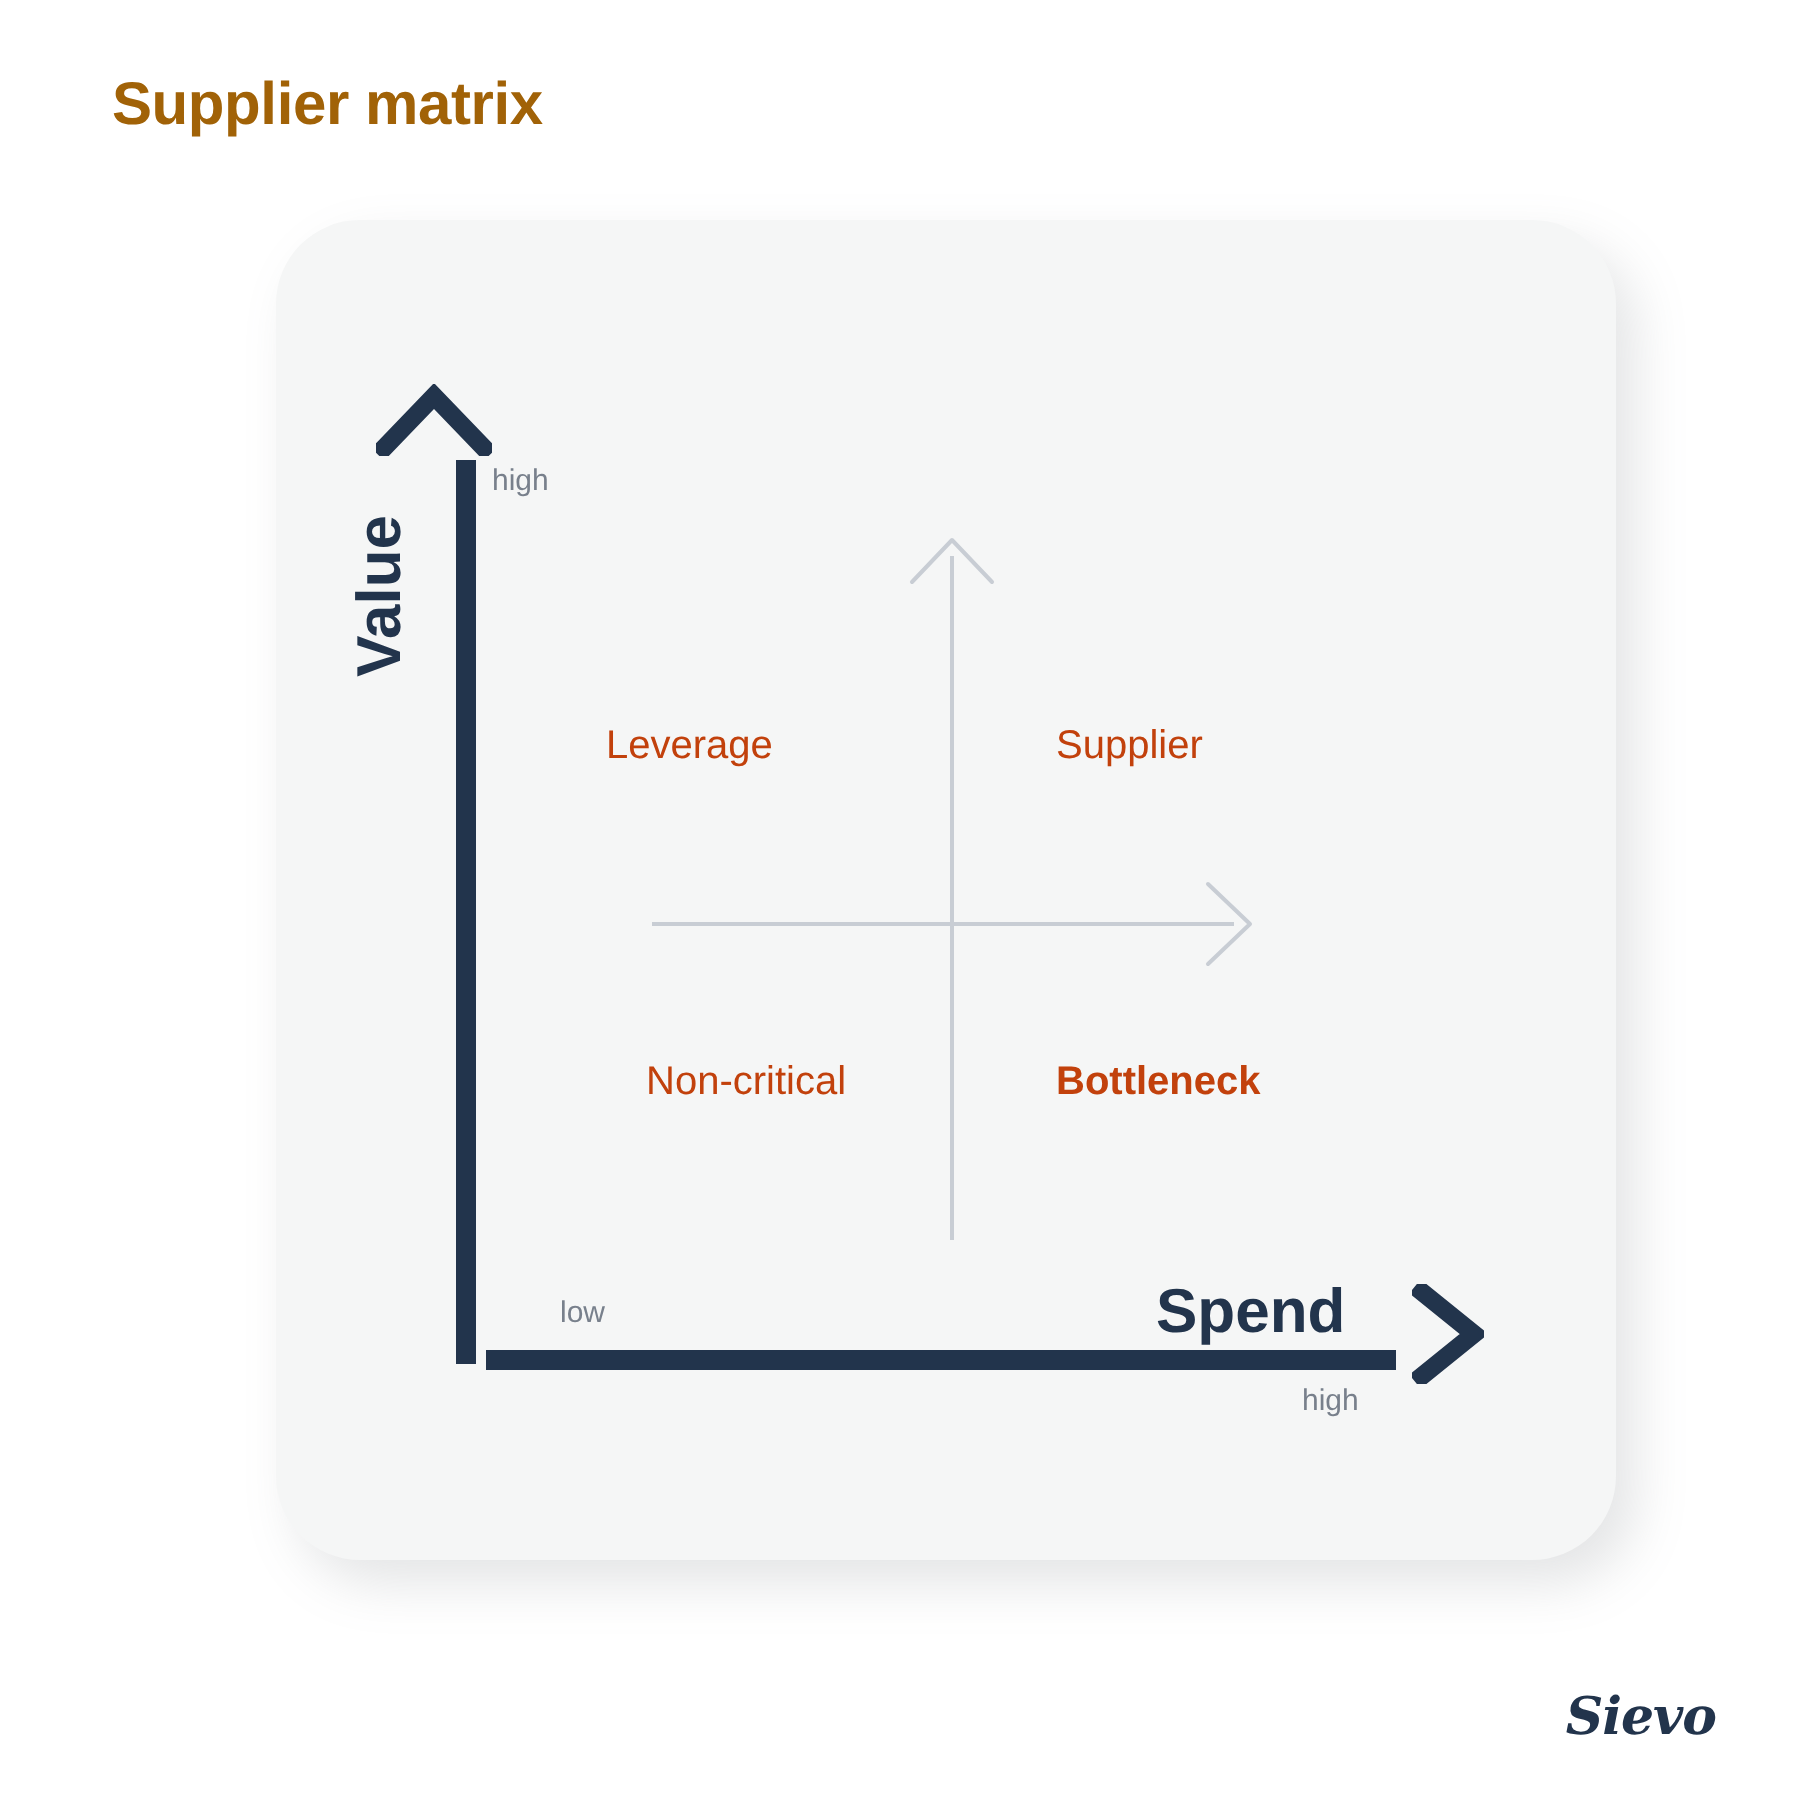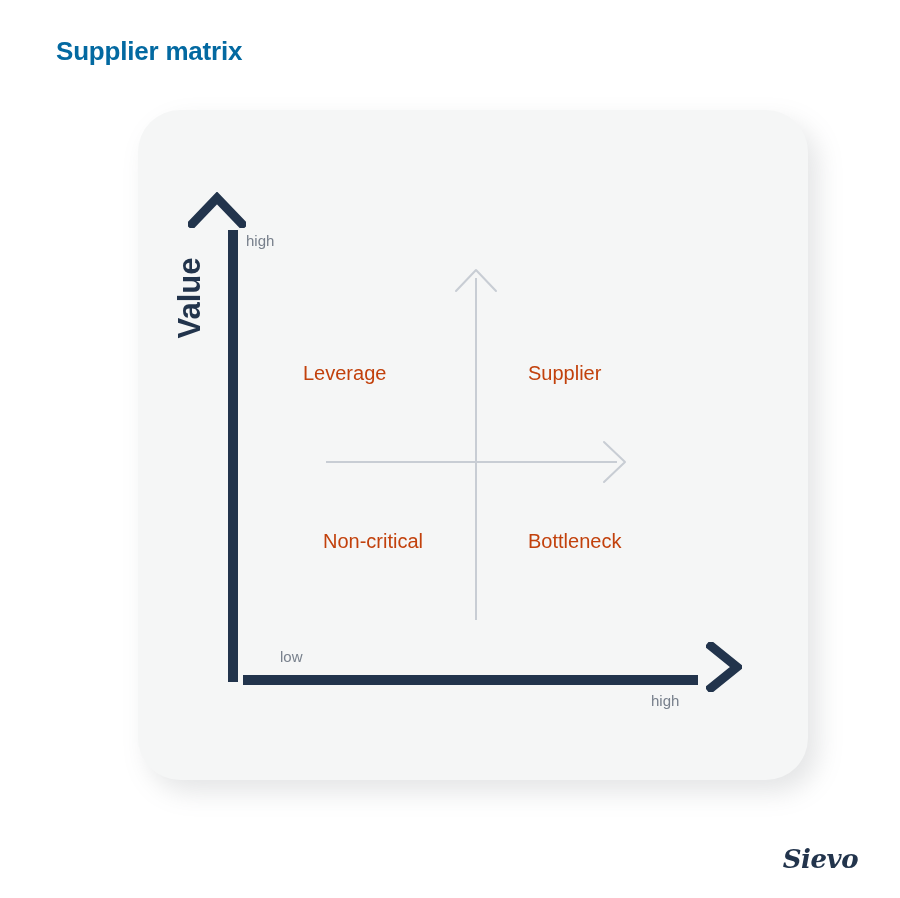--- a/index.html
+++ b/index.html
@@ -13,23 +13,23 @@
     font-family: "Liberation Sans", sans-serif;
     overflow: hidden;
     position: relative;
   }
 
   
   .page-title {
     position: absolute;
     left: 56px;
     top: 36px;
-    font-size: 26px;
+    font-size: 30px;
     font-weight: bold;
-    color: #0369a1;
+    color: #a16207;
     letter-spacing: -0.2px;
     white-space: nowrap;
   }
 
   
   .matrix-card {
     position: absolute;
     left: 138px;
     top: 110px;
     width: 670px;
@@ -52,21 +52,21 @@
   
   .quad-label {
     position: absolute;
     font-size: 20px;
     color: #c2410c;
     white-space: nowrap;
   }
   .quad-leverage    { left: 165px; top: 252px; }
   .quad-strategic   { left: 390px; top: 252px; }
   .quad-noncritical { left: 165px; top: 420px; margin-left: 20px; }
-  .quad-bottleneck  { left: 390px; top: 420px; }
+  .quad-bottleneck  { left: 390px; top: 420px; font-weight: bold; }
 
   
   .axis-v-bar {
     position: absolute;
     left: 90px;
     top: 120px;
     width: 10px;
     height: 452px;
     background: #22344c;
   }
@@ -164,20 +164,21 @@
   <div class="axis-v-bar"></div>
   <svg class="chevron-up" viewBox="0 0 58 36" xmlns="http://www.w3.org/2000/svg">
     <polyline points="4,32 29,6 54,32" fill="none" stroke="#22344c" stroke-width="9" stroke-linecap="square" stroke-linejoin="miter"></polyline>
   </svg>
   <div class="axis-title-value">Value</div>
 
   <div class="axis-h-bar"></div>
   <svg class="chevron-right" viewBox="0 0 36 50" xmlns="http://www.w3.org/2000/svg">
     <polyline points="5,4 31,25 5,46" fill="none" stroke="#22344c" stroke-width="9" stroke-linecap="square" stroke-linejoin="miter"></polyline>
   </svg>
+  <div class="axis-title-spend">Spend</div>
 
   <div class="scale-label scale-high-v">high</div>
   <div class="scale-label scale-low">low</div>
   <div class="scale-label scale-high-h">high</div>
 
 </div>
 
 <div class="brand-logo">Sievo</div>
 
 </body></html>

